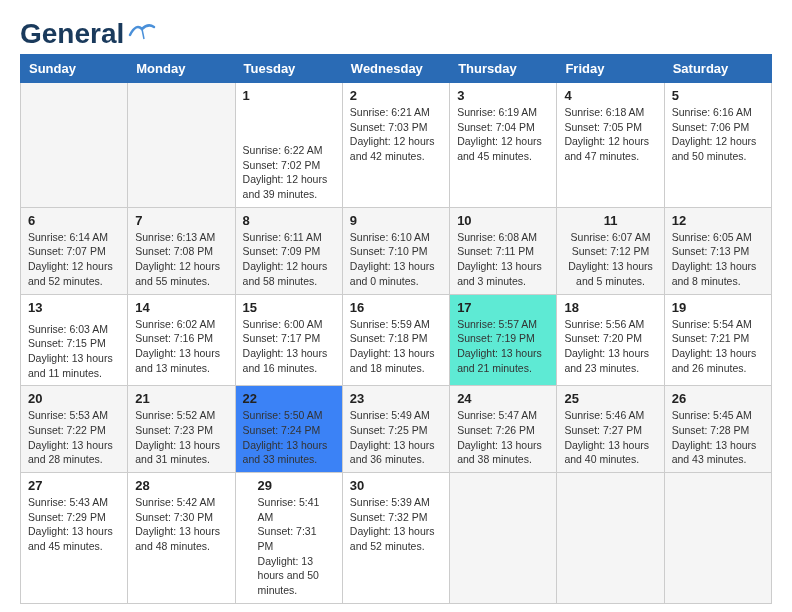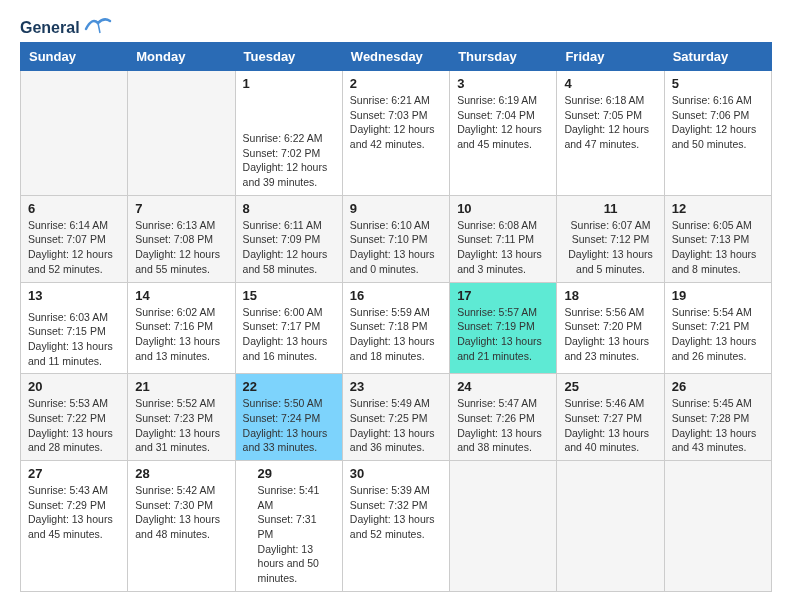--- a/index.html
+++ b/index.html
@@ -82,21 +82,21 @@
       line-height: 1.4;
     }
     .empty { background: #f5f5f5 !important; }
   </style>
 </head>
 <body>
 
 <div class="header">
   <div class="logo">
     <div class="logo-row">
-      <span style="font-size:16px;font-weight:bold;color:#1a3a5c;line-height:1;">
+      <span style="font-size:28px;font-weight:bold;color:#1a3a5c;line-height:1;">
         <span style="color:#1a3a5c;">General</span>
       </span>
       <svg width="28" height="20" viewBox="0 0 28 20" style="margin-left:2px;margin-top:-6px;">
         <path d="M2,14 Q8,2 14,8 Q20,2 26,6" stroke="#4a90d9" stroke-width="2.5" fill="none" stroke-linecap="round"></path>
         <path d="M14,8 L16,18" stroke="#4a90d9" stroke-width="1.5" fill="none"></path>
       </svg>
     </div>
     <div style="font-size:22px;font-weight:bold;color:#4a90d9;margin-top:-4px;"></div>
   </div>
   <div class="title-section">
@@ -246,21 +246,21 @@
           <div class="day-info" style="white-space: pre-line;">Sunrise: 5:53 AM
 Sunset: 7:22 PM
 Daylight: 13 hours and 28 minutes.</div>
         </td>
         <td style="background: rgb(245, 245, 245);">
           <span class="day-num">21</span>
           <div class="day-info" style="white-space: pre-line;">Sunrise: 5:52 AM
 Sunset: 7:23 PM
 Daylight: 13 hours and 31 minutes.</div>
         </td>
-        <td style="background: #7dd3fc;">
+        <td style="background: #3b82f6;">
           <span class="day-num">22</span>
           <div class="day-info" style="white-space: pre-line;">Sunrise: 5:50 AM
 Sunset: 7:24 PM
 Daylight: 13 hours and 33 minutes.</div>
         </td>
         <td style="background: rgb(245, 245, 245);">
           <span class="day-num">23</span>
           <div class="day-info" style="white-space: pre-line;">Sunrise: 5:49 AM
 Sunset: 7:25 PM
 Daylight: 13 hours and 36 minutes.</div>

